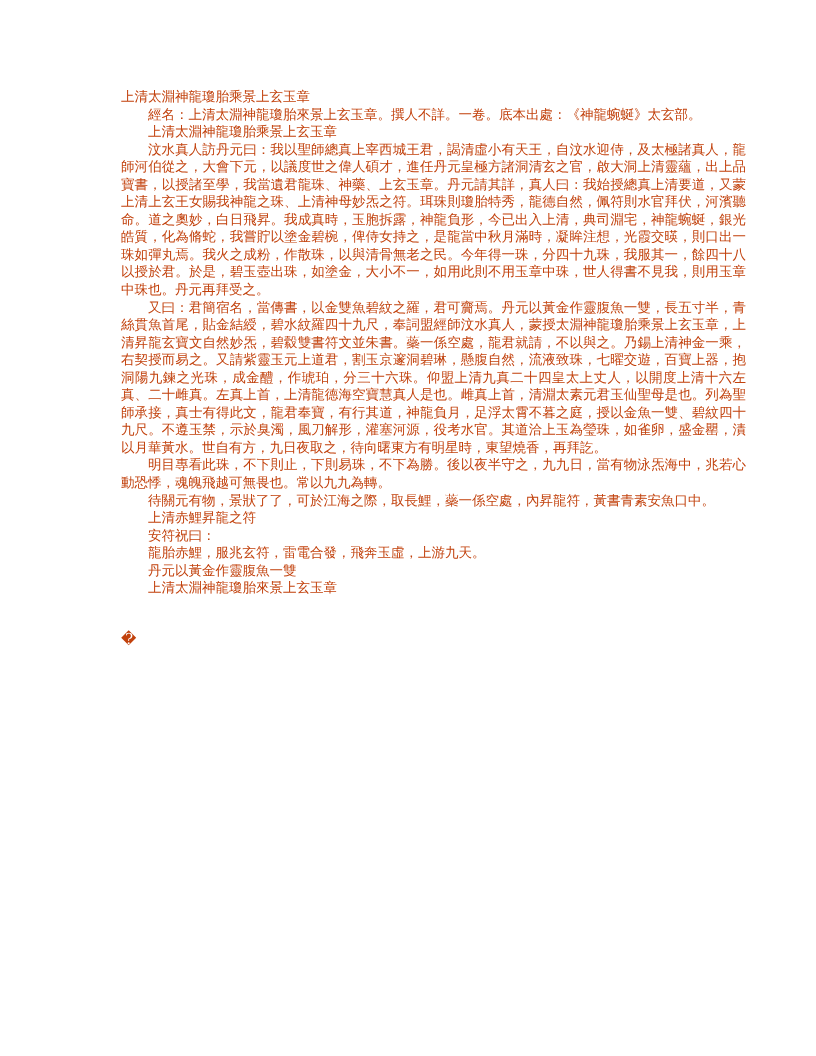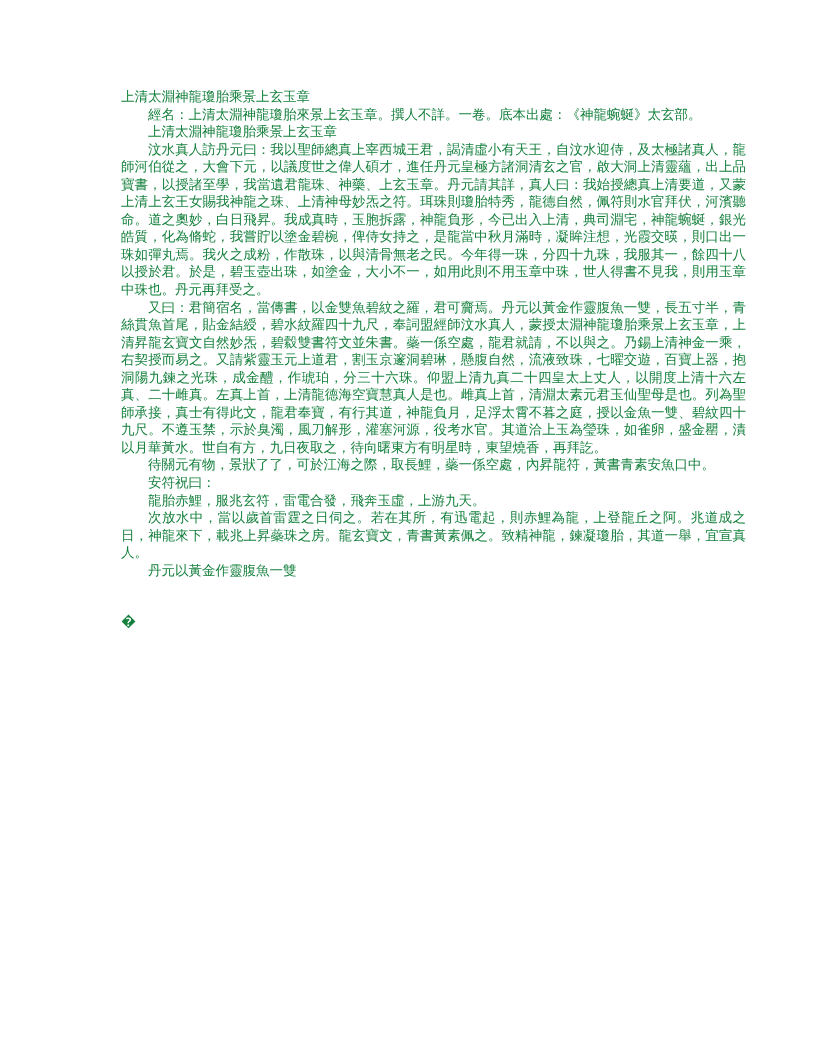--- a/index.html
+++ b/index.html
@@ -13,27 +13,26 @@
     height: 1056px;
     background: #ffffff;
     overflow: hidden;
     font-family: "Liberation Serif", "DejaVu Serif", serif;
   }
   .content {
     position: absolute;
     left: 121px;
     top: 88px;
     width: 625px;
-    color: #15803d;
+    color: #c2410c;
     font-size: 13.5px;
     line-height: 17.55px;
     text-align: justify;
     text-justify: inter-ideograph;
     letter-spacing: 0;
-    font-family: Liberation Serif, serif;
   }
   .para {
     margin: 0;
     padding: 0;
     word-break: break-all;
   }
   .indent {
     text-indent: 2em;
   }
   .glyph-para {
@@ -46,20 +45,22 @@
 </head>
 <body>
 
 <div class="page">
   <div class="content">
     <p class="para">上清太淵神龍瓊胎乘景上玄玉章</p>
     <p class="para indent">經名：上清太淵神龍瓊胎來景上玄玉章。撰人不詳。一卷。底本出處：《神龍蜿蜒》太玄部。</p>
     <p class="para indent">上清太淵神龍瓊胎乘景上玄玉章</p>
     <p class="para indent">汶水真人訪丹元曰：我以聖師總真上宰西城王君，謁清虛小有天王，自汶水迎侍，及太極諸真人，龍師河伯從之，大會下元，以議度世之偉人碩才，進任丹元皇極方諸洞清玄之官，啟大洞上清靈蘊，出上品寶書，以授諸至學，我當遺君龍珠、神藥、上玄玉章。丹元請其詳，真人曰：我始授總真上清要道，又蒙上清上玄王女賜我神龍之珠、上清神母妙炁之符。珥珠則瓊胎特秀，龍德自然，佩符則水官拜伏，河濱聽命。道之奧妙，白日飛昇。我成真時，玉胞拆露，神龍負形，今已出入上清，典司淵宅，神龍蜿蜒，銀光皓質，化為脩蛇，我嘗貯以塗金碧椀，俾侍女持之，是龍當中秋月滿時，凝眸注想，光霞交暎，則口出一珠如彈丸焉。我火之成粉，作散珠，以與清骨無老之民。今年得一珠，分四十九珠，我服其一，餘四十八以授於君。於是，碧玉壺出珠，如塗金，大小不一，如用此則不用玉章中珠，世人得書不見我，則用玉章中珠也。丹元再拜受之。</p>
     <p class="para indent">又曰：君簡宿名，當傳書，以金雙魚碧紋之羅，君可齎焉。丹元以黃金作靈腹魚一雙，長五寸半，青絲貫魚首尾，貼金結綬，碧水紋羅四十九尺，奉詞盟經師汶水真人，蒙授太淵神龍瓊胎乘景上玄玉章，上清昇龍玄寶文自然妙炁，碧縠雙書符文並朱書。蘂一係空處，龍君就請，不以與之。乃錫上清神金一乘，右契授而易之。又請紫靈玉元上道君，割玉京邃洞碧琳，懸腹自然，流液致珠，七曜交遊，百寶上器，抱洞陽九鍊之光珠，成金醴，作琥珀，分三十六珠。仰盟上清九真二十四皇太上丈人，以開度上清十六左真、二十雌真。左真上首，上清龍德海空寶慧真人是也。雌真上首，清淵太素元君玉仙聖母是也。列為聖師承接，真士有得此文，龍君奉寶，有行其道，神龍負月，足浮太霄不暮之庭，授以金魚一雙、碧紋四十九尺。不遵玉禁，示於臭濁，風刀解形，灌塞河源，役考水官。其道洽上玉為瑩珠，如雀卵，盛金罌，漬以月華黃水。世自有方，九日夜取之，待向曙東方有明星時，東望燒香，再拜訖。</p>
+    <p class="para indent">明目專看此珠，不下則止，下則易珠，不下為勝。後以夜半守之，九九日，當有物泳炁海中，兆若心動恐悸，魂魄飛越可無畏也。常以九九為轉。</p>
     <p class="para indent">待關元有物，景狀了了，可於江海之際，取長鯉，蘂一係空處，內昇龍符，黃書青素安魚口中。</p>
+    <p class="para indent">上清赤鯉昇龍之符</p>
     <p class="para indent">安符祝曰：</p>
     <p class="para indent">龍胎赤鯉，服兆玄符，雷電合發，飛奔玉虛，上游九天。</p>
-    <p class="para indent">次放水中，當以歲首雷霆之日伺之。若在其所，有迅電起，則赤鯉為龍，上登龍丘之阿。兆道成之日，神龍來下，載兆上昇蘂珠之房。龍玄寶文，青書黃素佩之。致精神龍，鍊凝瓊胎，其道一舉，宜宣真人。</p>
     <p class="para indent">丹元以黃金作靈腹魚一雙</p>
+    <p class="para indent">上清太淵神龍瓊胎來景上玄玉章</p>
     <p class="para glyph-para">�</p>
   </div>
 </div>
 
 </body></html>

